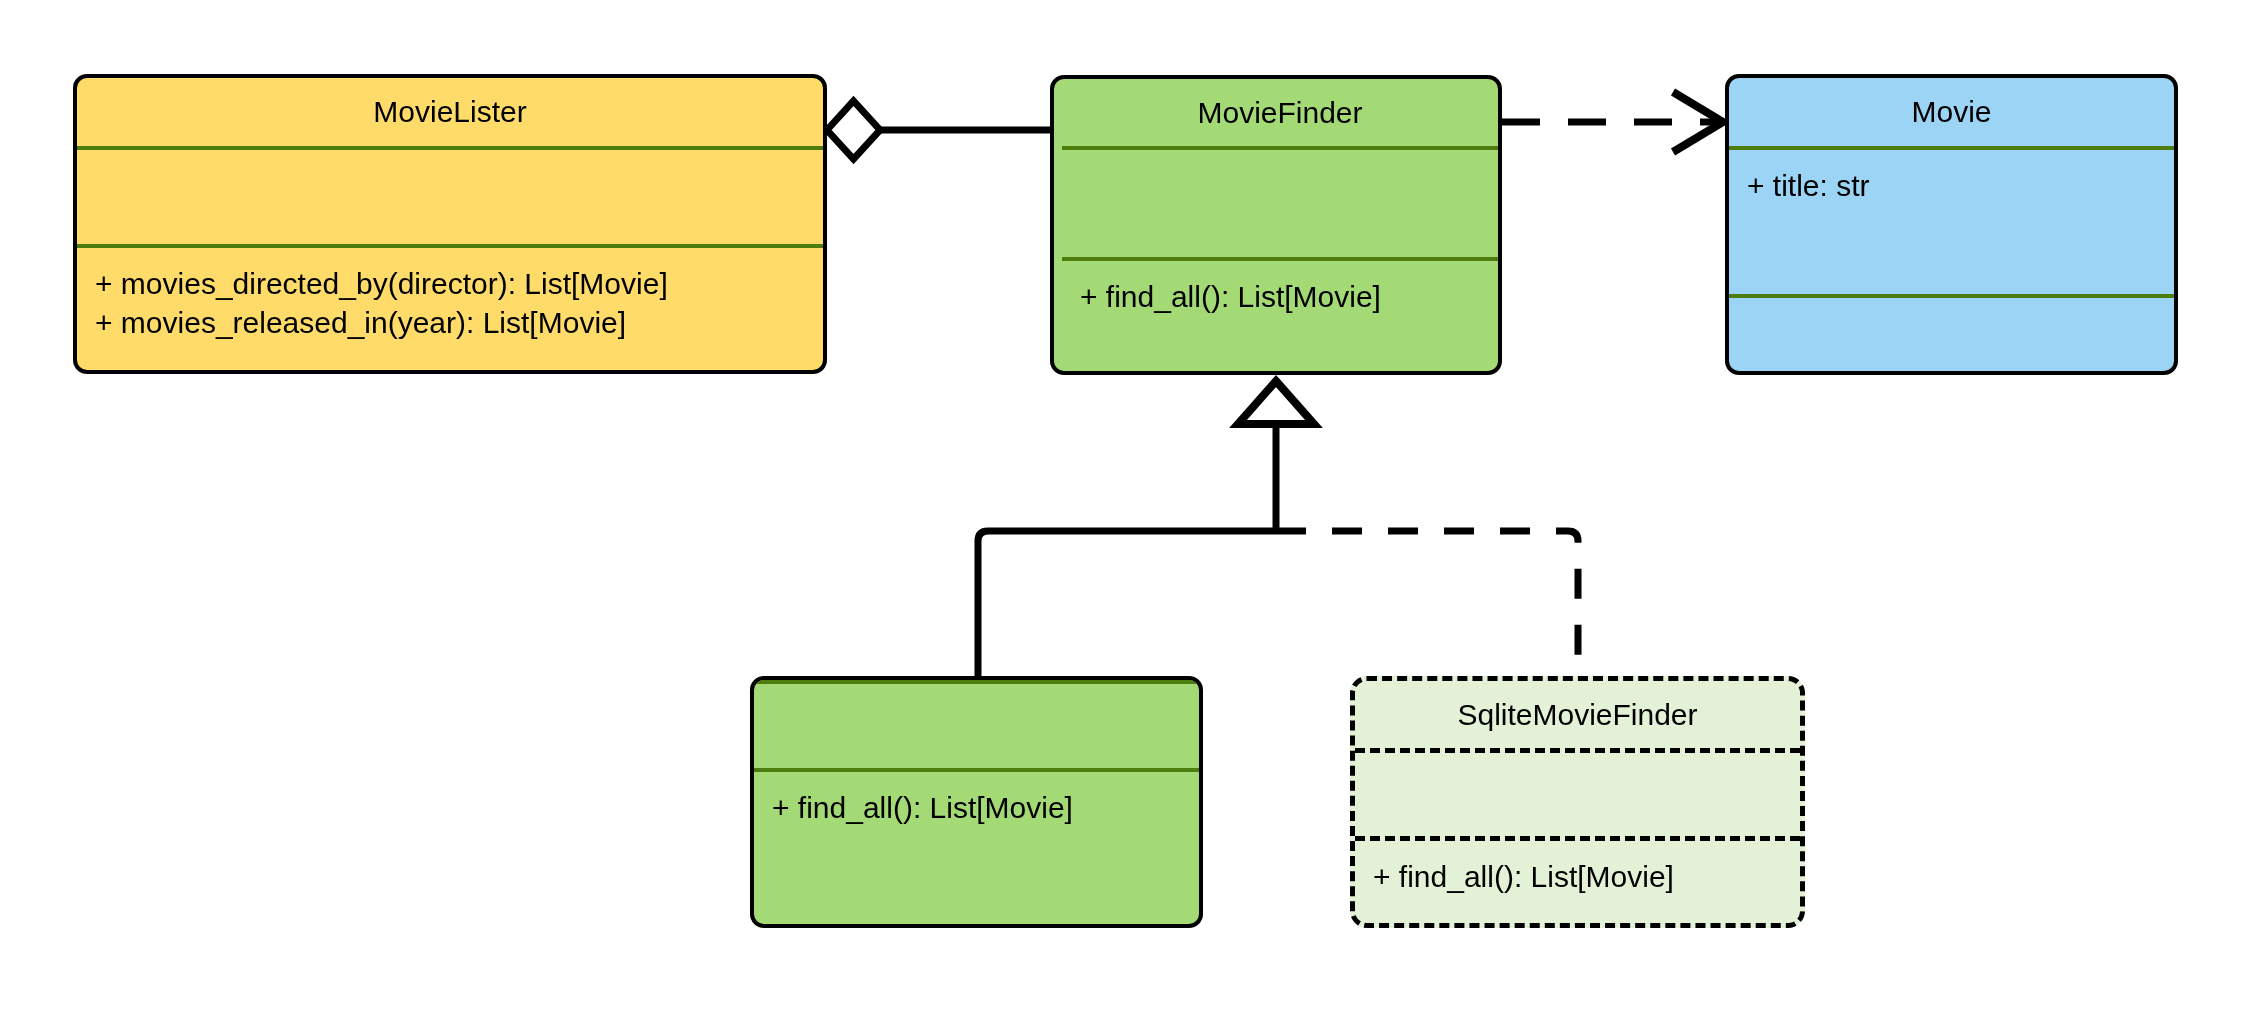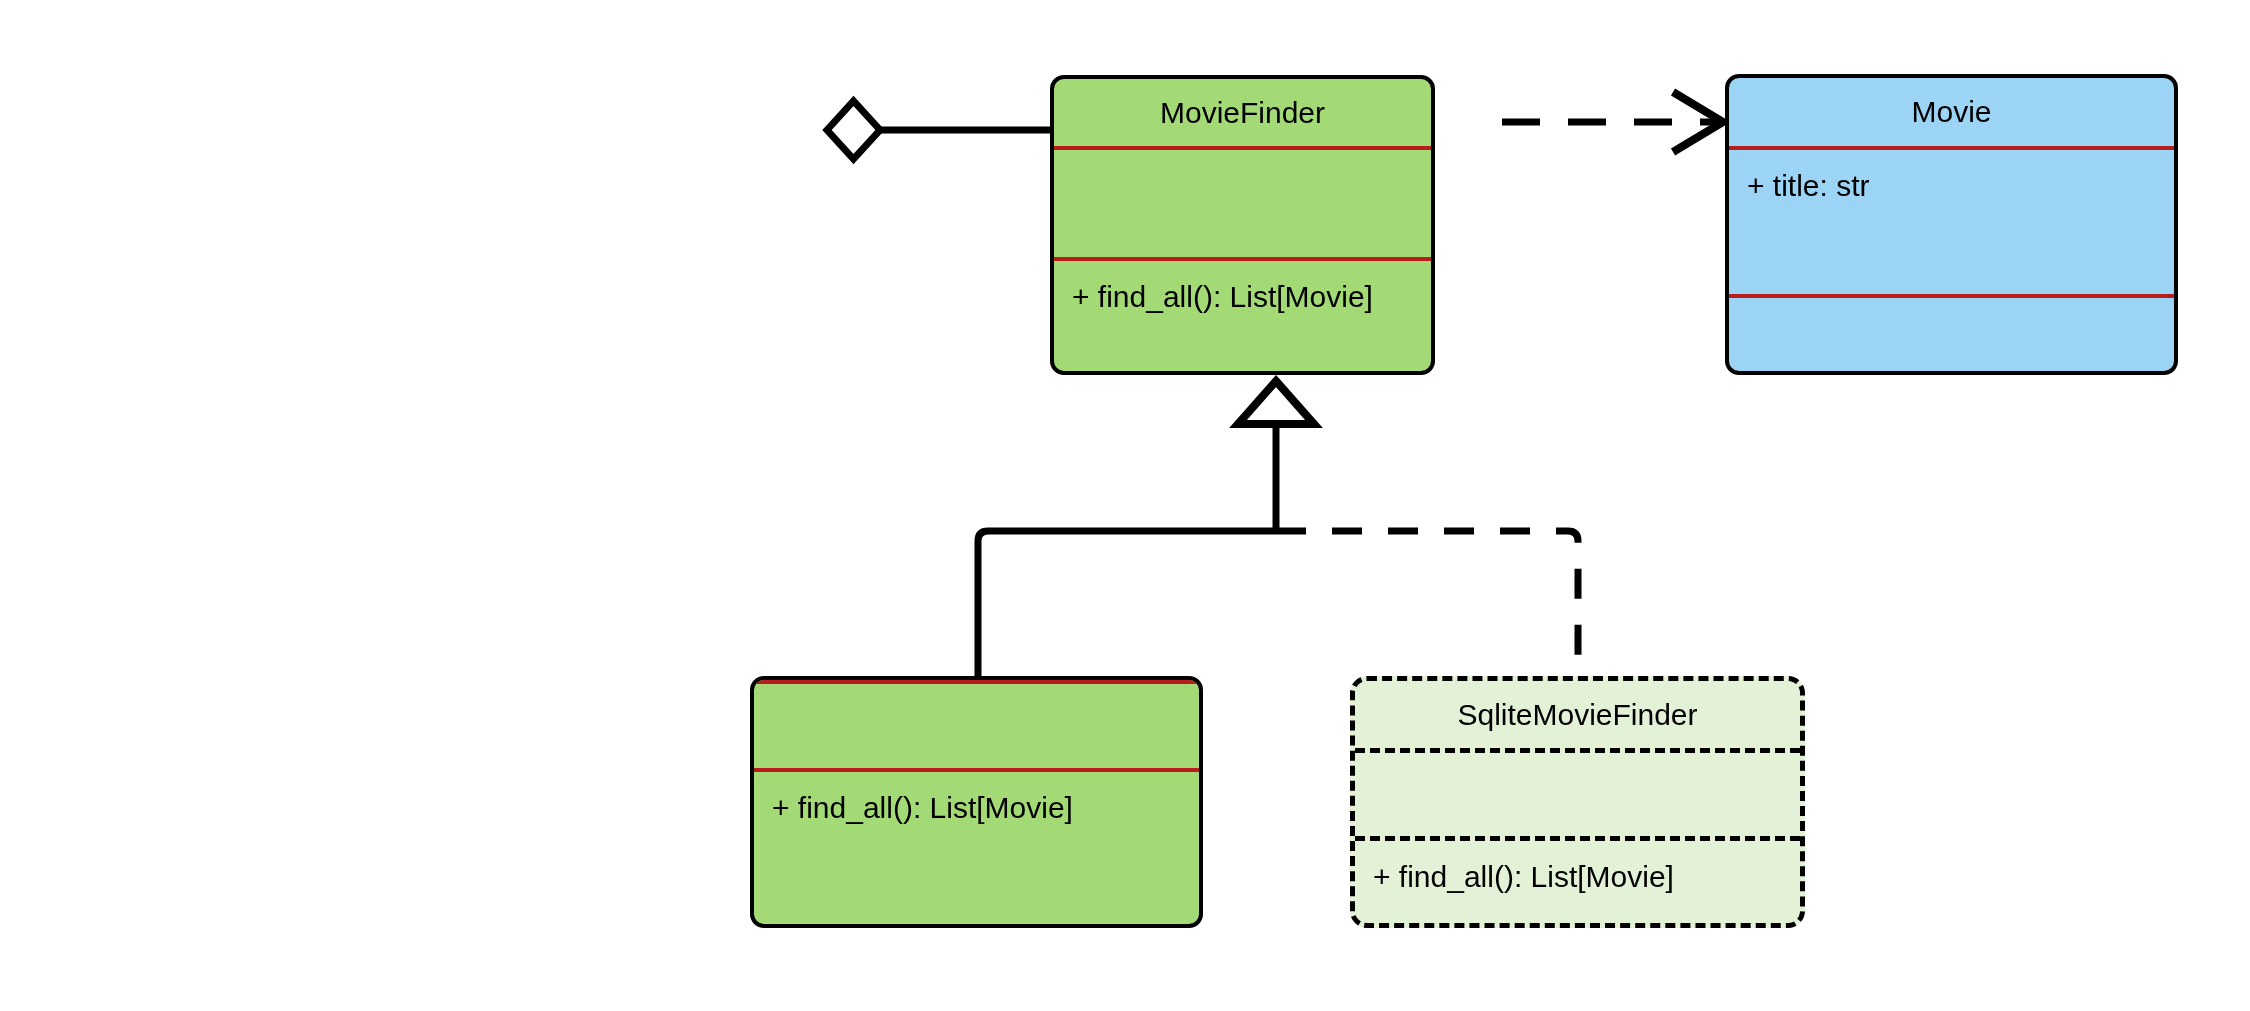--- a/index.html
+++ b/index.html
@@ -38,21 +38,21 @@
   .uml-class.dashed {
     border-style: dashed;
     border-width: 5px;
   }
   .compartment {
     box-sizing: border-box;
     position: relative;
     width: 100%;
   }
   .compartment.divider {
-    border-top: 4px solid #b91c1c;
+    border-top: 4px solid #4d7c0f;
   }
   .uml-class.dashed .compartment.divider {
     border-top: 5px dashed #000000;
   }
   .class-name {
     text-align: center;
     font-size: 30px;
     line-height: 1;
     color: #000000;
     padding-top: 19px;
@@ -100,22 +100,30 @@
     <g>
       <path d="M 1276 531 L 988 531 Q 978 531 978 541 L 978 676" fill="none" stroke="#000000" stroke-width="7" stroke-linecap="butt"></path>
     </g>
 
     
     <g>
       <path d="M 1276 531 L 1568 531 Q 1578 531 1578 541 L 1578 676" fill="none" stroke="#000000" stroke-width="7" stroke-dasharray="30,26" stroke-linecap="butt"></path>
     </g>
   </svg>
 
+  <div class="uml-class" style="left: 73px; top: 74px; width: 754px; height: 300px; background: rgb(255, 219, 105);">
+    <div class="compartment class-name" style="height:68px;">MovieLister</div>
+    <div class="compartment divider empty-compartment" style="height:98px;"></div>
+    <div class="compartment divider member-list" style="flex:1 1 auto;">
+      <div class="member">+ movies_directed_by(director): List[Movie]</div>
+      <div class="member">+ movies_released_in(year): List[Movie]</div>
+    </div>
+  </div>
 
-  <div class="uml-class" style="left: 1050px; top: 75px; width: 385px; height: 300px; background: rgb(163, 218, 118);">
+  <div class="uml-class" style="left: 1050px; top: 75px; width: 452px; height: 300px; background: rgb(163, 218, 118); padding-left: 8px;">
     <div class="compartment class-name" style="height:67px;">MovieFinder</div>
     <div class="compartment divider empty-compartment" style="height:111px;"></div>
     <div class="compartment divider member-list" style="flex:1 1 auto;">
       <div class="member">+ find_all(): List[Movie]</div>
     </div>
   </div>
 
   <div class="uml-class" style="left: 1725px; top: 74px; width: 453px; height: 301px; background: rgb(155, 212, 245); justify-content: space-between;">
     <div class="compartment class-name" style="height:68px;">Movie</div>
     <div class="compartment divider member-list" style="height:148px;">

